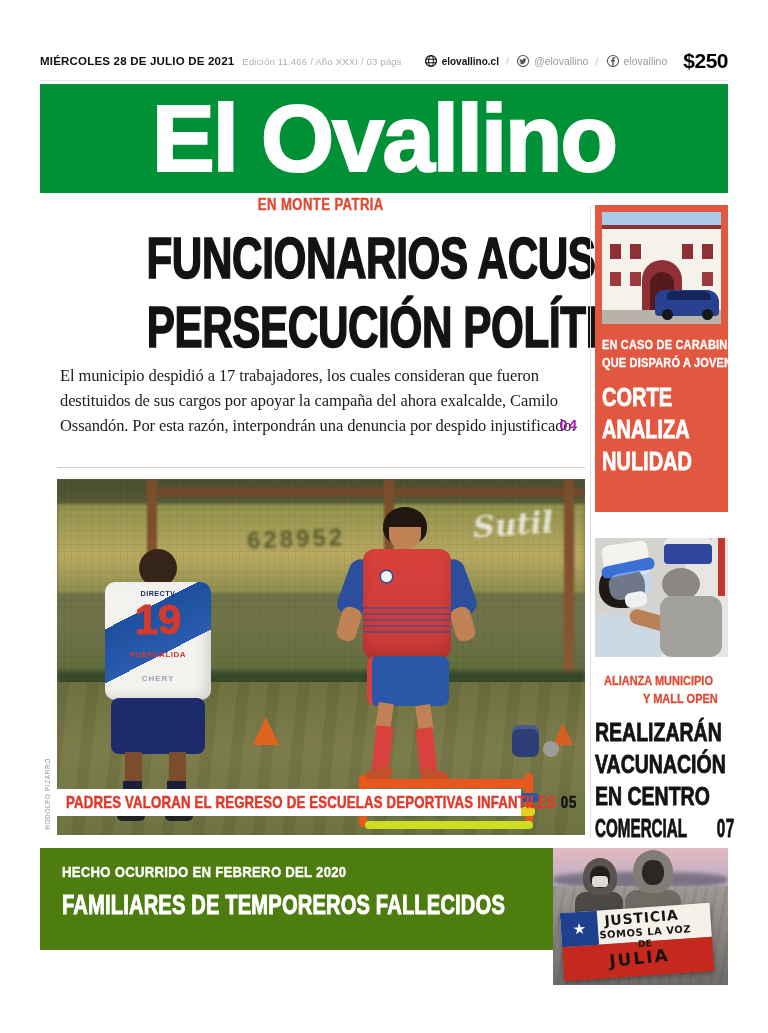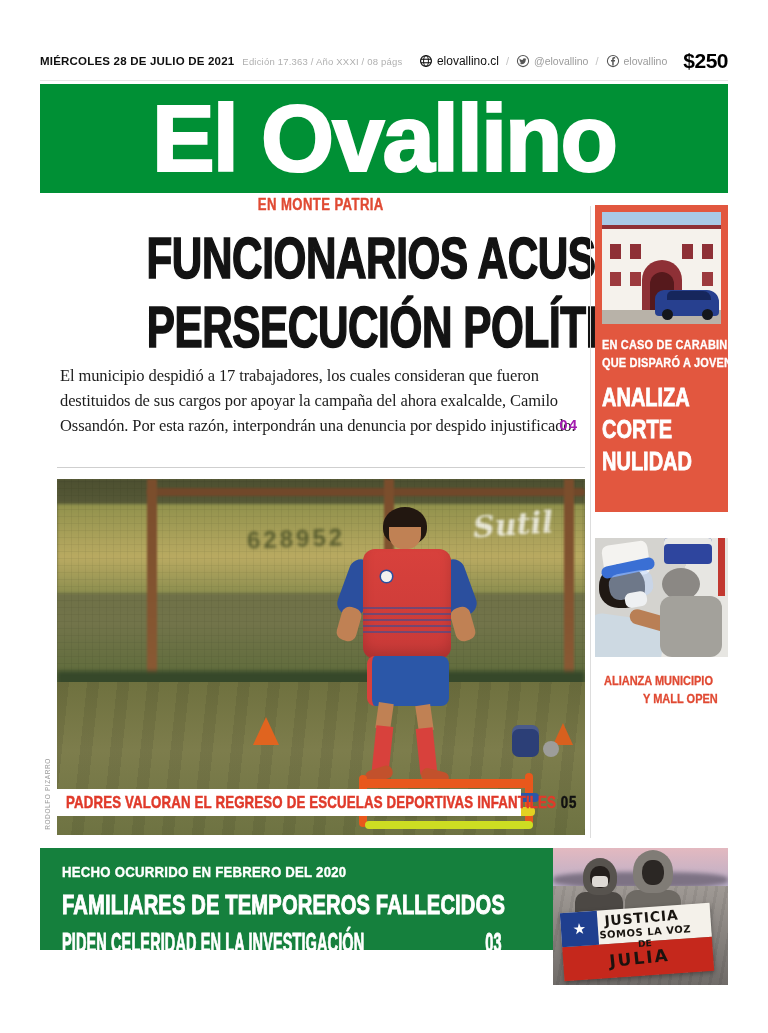--- a/index.html
+++ b/index.html
@@ -5,21 +5,21 @@
   * { margin:0; padding:0; box-sizing:border-box; }
   html,body { background:#ffffff; }
   body { width:768px; height:1033px; font-family:"Liberation Sans", sans-serif; position:relative; overflow:hidden; }
   .page { position:absolute; inset:0; background:#fff; }
 
   
   .topbar { position:absolute; left:40px; right:40px; top:48px; height:26px; display:flex; align-items:center; }
   .date { font-weight:bold; font-size:11.5px; color:#101010; letter-spacing:.2px; }
   .edition { color:#b0b0b0; font-size:9.5px; margin-left:8px; letter-spacing:.2px; }
   .topbar .spacer { flex:1; }
-  .sociallbl { font-size:12px; font-weight:normal; color:#111; margin-left:4px; }
+  .sociallbl { font-size:10px; font-weight:bold; color:#111; margin-left:4px; }
   .socialgray { font-size:10.5px; color:#9b9b9b; margin-left:4px; }
   .sep { color:#c4c4c4; font-size:11px; margin:0 7px; }
   .price { font-weight:bold; font-size:21px; color:#000; letter-spacing:-.5px; margin-left:16px; }
   .icn { width:14px; height:14px; display:inline-block; vertical-align:middle; }
   .hairline { position:absolute; left:40px; right:40px; top:80px; border-top:1px solid #e7e7e7; }
 
   
   .masthead { position:absolute; left:40px; right:40px; top:84px; height:109px; background:#009035; display:flex; align-items:center; justify-content:center; }
   .masthead-title { color:#fff; font-weight:bold; font-size:94px; letter-spacing:-2px; -webkit-text-stroke:2.2px #fff; line-height:100px; }
 
@@ -149,21 +149,21 @@
   .vc-body2 { right:6px; top:58px; width:62px; height:61px; background:#a3a19b; border-radius:12px; }
   .sb2-kicker { margin-top:14px;text-align:right; }
   .sb2-kicker .kl span { display:inline-block; transform:scaleX(.88); transform-origin:left; font-weight:bold; font-size:12.5px; line-height:16px; color:#e04a33; -webkit-text-stroke:.3px #e04a33; white-space:nowrap; }
   .sb2-kicker .kl { display:block; white-space:nowrap; }
   .sb2-hl { margin-top:11px; }
   .sb2-hl .hlln { display:block; white-space:nowrap; line-height:29px; }
   .sb2-hl .hlln span { display:inline-block; transform:scaleX(.78); transform-origin:left; font-weight:bold; font-size:25px; color:#131313; -webkit-text-stroke:.8px #131313; white-space:nowrap; }
   .sb2-hl .sb-pg { color:#e04a33; }
 
   
-  .strip { position:absolute; left:40px; top:848px; width:688px; height:102px; background:#15803d; }
+  .strip { position:absolute; left:40px; top:848px; width:688px; height:102px; background:#4d7c0f; }
   .strip-text { position:absolute; left:22px; top:15px; }
   .strip-kicker span { display:inline-block; transform:scaleX(.85); transform-origin:left; font-weight:bold; font-size:15.5px; color:#fff; -webkit-text-stroke:.4px #fff; white-space:nowrap; letter-spacing:.3px; }
   .strip-hl { margin-top:7px; }
   .strip-hl .hlln { display:block; white-space:nowrap; line-height:34px; }
   .strip-hl .hlln span { display:inline-block; transform:scaleX(.72); transform-origin:left; font-weight:bold; font-size:28px; color:#fff; -webkit-text-stroke:1px #fff; white-space:nowrap; letter-spacing:.2px; }
   .strip-hl .sb-pg { color:#fff; font-size:16px; }
   .ph-protest { position:absolute; right:0; top:0; width:175px; height:137px; overflow:hidden; background:#8f8b88; }
   .ph-protest div { position:absolute; }
   .pr-sky { left:0; top:0; width:100%; height:40px; background:linear-gradient(180deg,#e3b9c0,#b7aec8); }
   .pr-mtn { left:0; top:24px; width:100%; height:16px; background:#7d7284; filter:blur(2px); border-radius:40%; }
@@ -185,21 +185,21 @@
   .pr-t3 { left:76px; top:31px; font-weight:bold; font-size:9px; color:#18140f; font-family:"DejaVu Sans",sans-serif; }
   .pr-t4 { left:46px; top:40px; font-weight:bold; font-size:17px; color:#1c120e; transform:rotate(-2deg); letter-spacing:2px; font-family:"DejaVu Sans",sans-serif; }
 </style>
 </head>
 <body>
 
 <div class="page">
 
   <div class="topbar">
     <span class="date">MIÉRCOLES 28 DE JULIO DE 2021</span>
-    <span class="edition">Edición 17.363  / Año XXXI / 08 págs</span>
+    <span class="edition">Edición 11.466  / Año XXXI / 03 págs</span>
     <span class="spacer"></span>
     <svg class="icn" viewBox="0 0 16 16">
         <circle cx="8" cy="8" r="6.2" fill="none" stroke="#111" stroke-width="1.4"></circle>
         <line x1="2.2" y1="6" x2="13.8" y2="6" stroke="#111" stroke-width="1.2"></line>
         <line x1="2.2" y1="10" x2="13.8" y2="10" stroke="#111" stroke-width="1.2"></line>
         <ellipse cx="8" cy="8" rx="2.8" ry="6.2" fill="none" stroke="#111" stroke-width="1.1"></ellipse>
       </svg>
     <span class="sociallbl">elovallino.cl</span>
     <span class="sep">/</span>
     <svg class="icn" viewBox="0 0 16 16">
@@ -238,20 +238,37 @@
     <div class="ph-banner-digits">628952</div>
     <div class="ph-banner-script">Sutil</div>
     <div class="ph-mesh"></div>
     <div class="ph-bar-h"></div>
     <div class="ph-post" style="left:17%"></div>
     <div class="ph-post" style="left:62%"></div>
     <div class="ph-post" style="left:96%"></div>
     <div class="ph-fieldline"></div>
     <div class="ph-grass"></div>
 
+    <div class="kid kid-left">
+      <div class="kl-head"></div>
+      <div class="kl-torso">
+        <div class="kl-sash"></div>
+        <div class="kl-sponsor">DIRECTV</div>
+        <div class="kl-num">19</div>
+        <div class="kl-name">FUENZALIDA</div>
+        <div class="kl-brand">CHERY</div>
+      </div>
+      <div class="kl-shorts"></div>
+      <div class="kl-leg1"></div>
+      <div class="kl-leg2"></div>
+      <div class="kl-sock1"></div>
+      <div class="kl-sock2"></div>
+      <div class="kl-shoe1"></div>
+      <div class="kl-shoe2"></div>
+    </div>
 
     <div class="kid kid-right">
       <div class="kr-shadow"></div>
       <div class="kr-sleeve1"></div>
       <div class="kr-sleeve2"></div>
       <div class="kr-arm1"></div>
       <div class="kr-arm2"></div>
       <div class="kr-torso"></div>
       <div class="kr-stripes"></div>
       <div class="kr-crest"></div>
@@ -305,22 +322,22 @@
         <div class="bld-car"></div>
         <div class="bld-car-win"></div>
         <div class="bld-wheel" style="right:8px"></div>
         <div class="bld-wheel" style="right:48px"></div>
       </div>
       <div class="sb-kicker">
         <span class="kl"><span>EN CASO DE CARABINERO</span></span>
         <span class="kl"><span>QUE DISPARÓ A JOVEN</span></span>
       </div>
       <div class="sb-hl">
+        <span class="hlln"><span>CORTE</span></span>
         <span class="hlln"><span>ANALIZA</span></span>
-        <span class="hlln"><span>CORTE</span></span>
         <span class="hlln"><span>NULIDAD</span></span>
       </div>
     </div>
 
     <div class="sb-story2">
       <div class="ph-vacc">
         <div class="vc-chair"></div>
         <div class="vc-cooler"></div>
         <div class="vc-pole"></div>
         <div class="vc-body1"></div>
@@ -329,29 +346,34 @@
         <div class="vc-visor"></div>
         <div class="vc-mask"></div>
         <div class="vc-arm"></div>
         <div class="vc-hair2"></div>
         <div class="vc-body2"></div>
       </div>
       <div class="sb2-kicker">
         <span class="kl"><span>ALIANZA MUNICIPIO</span></span>
         <span class="kl"><span>Y MALL OPEN</span></span>
       </div>
+      <div class="sb2-hl">
+        <span class="hlln"><span>REALIZARÁN</span></span>
+        <span class="hlln"><span>VACUNACIÓN</span></span>
+        <span class="hlln"><span>EN CENTRO</span></span>
+        <span class="hlln"><span><span>COMERCIAL</span><span class="sb-pg">07</span></span></span>
+      </div>
     </div>
   </div>
 
   <div class="strip">
     <div class="strip-text">
       <div class="strip-kicker"><span>HECHO OCURRIDO EN FEBRERO DEL 2020</span></div>
       <div class="strip-hl">
         <span class="hlln"><span>FAMILIARES DE TEMPOREROS FALLECIDOS</span></span>
-        <span class="hlln"><span><span>PIDEN CELERIDAD EN LA INVESTIGACIÓN</span><span class="sb-pg">03</span></span></span>
       </div>
     </div>
     <div class="ph-protest">
       <div class="pr-sky"></div>
       <div class="pr-mtn"></div>
       <div class="pr-ground"></div>
       <div class="pr-body1"></div>
       <div class="pr-hood1"></div>
       <div class="pr-face1"></div>
       <div class="pr-mask1"></div>

